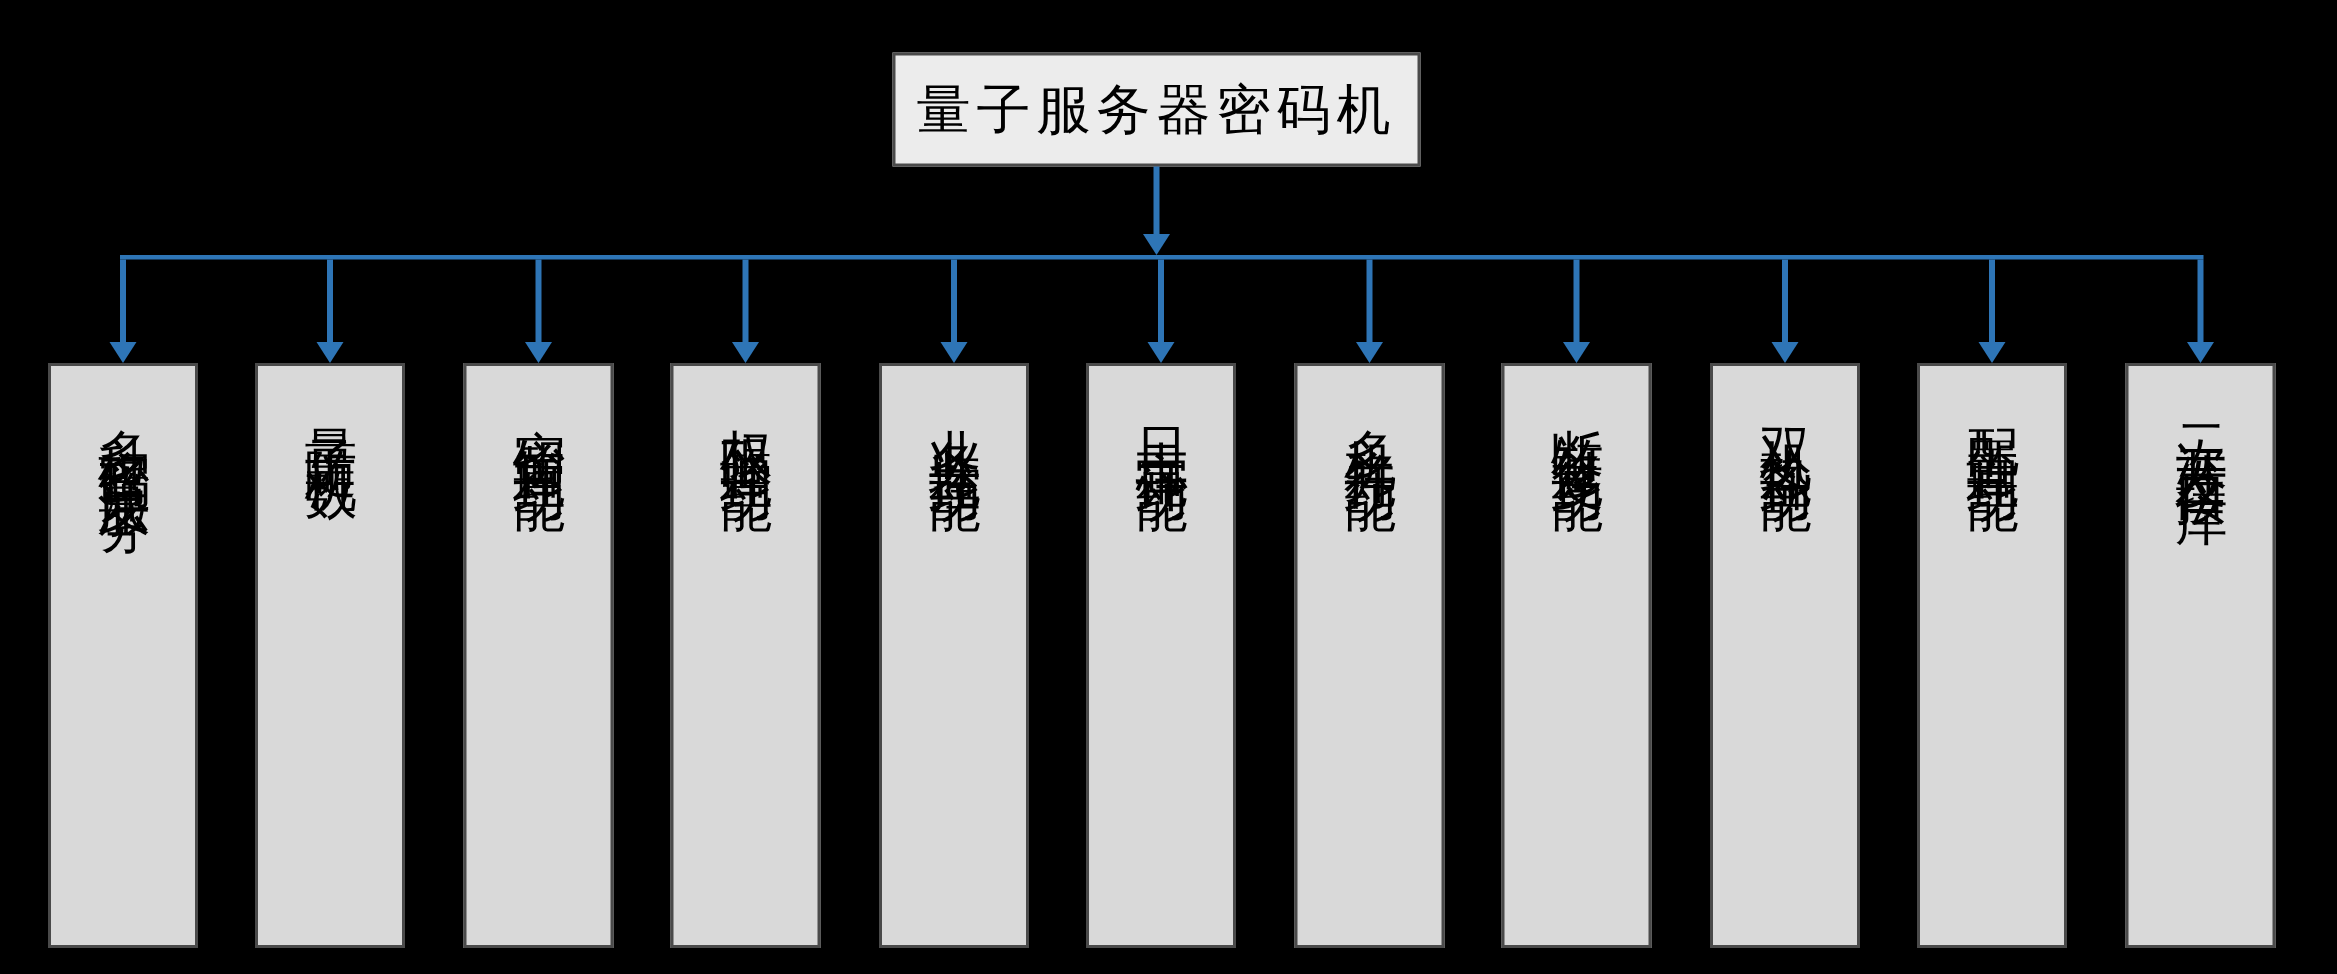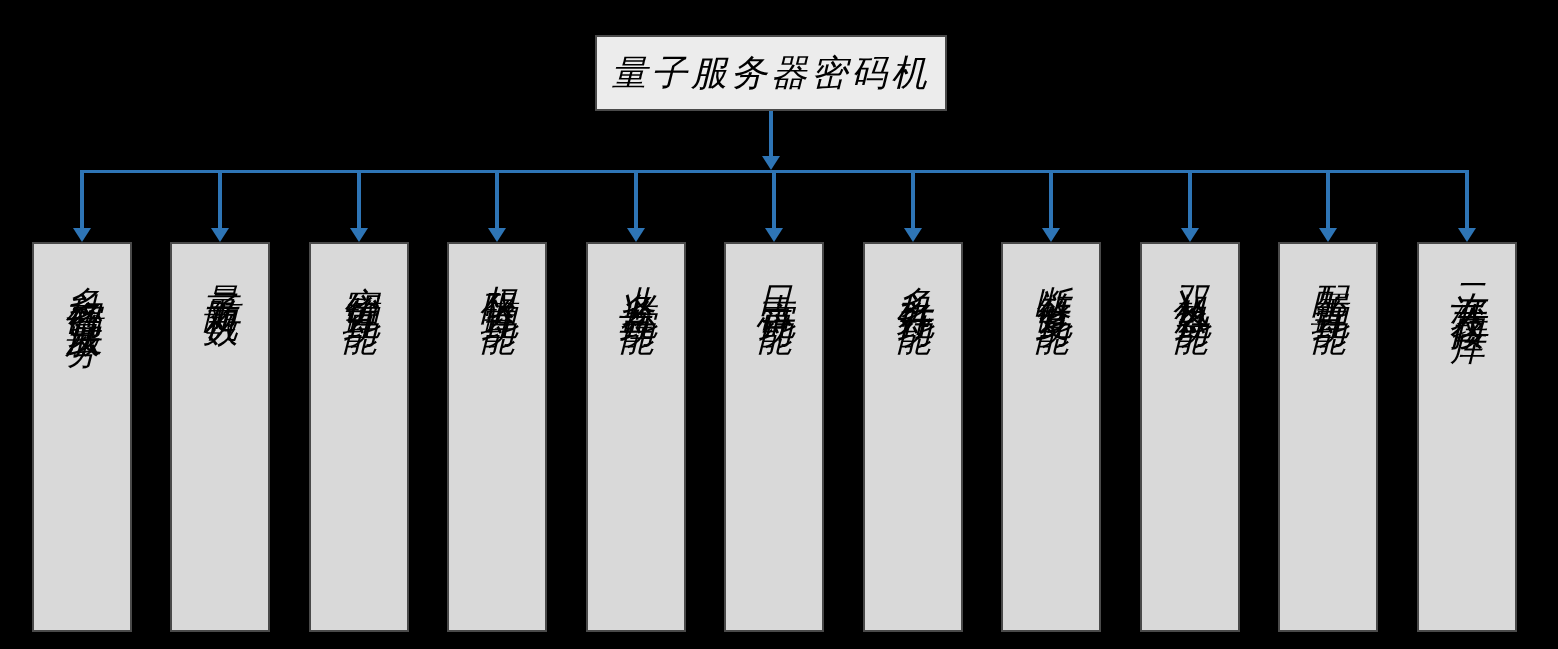--- a/index.html
+++ b/index.html
@@ -15,21 +15,20 @@
   body{
     background:var(--background);
     font-family:"Liberation Serif","DejaVu Serif",serif;
     overflow:hidden;
   }
   .canvas{
     position:relative;
     width:1558px;
     height:649px;
     background:var(--background);
-    font-style:italic;
   }
   
   .root-box{
     position:absolute;
     left:595px; top:35px;
     width:352px; height:76px;
     background:var(--root-fill);
     border:2px solid var(--box-border);
     display:flex;align-items:center;justify-content:center;
   }

